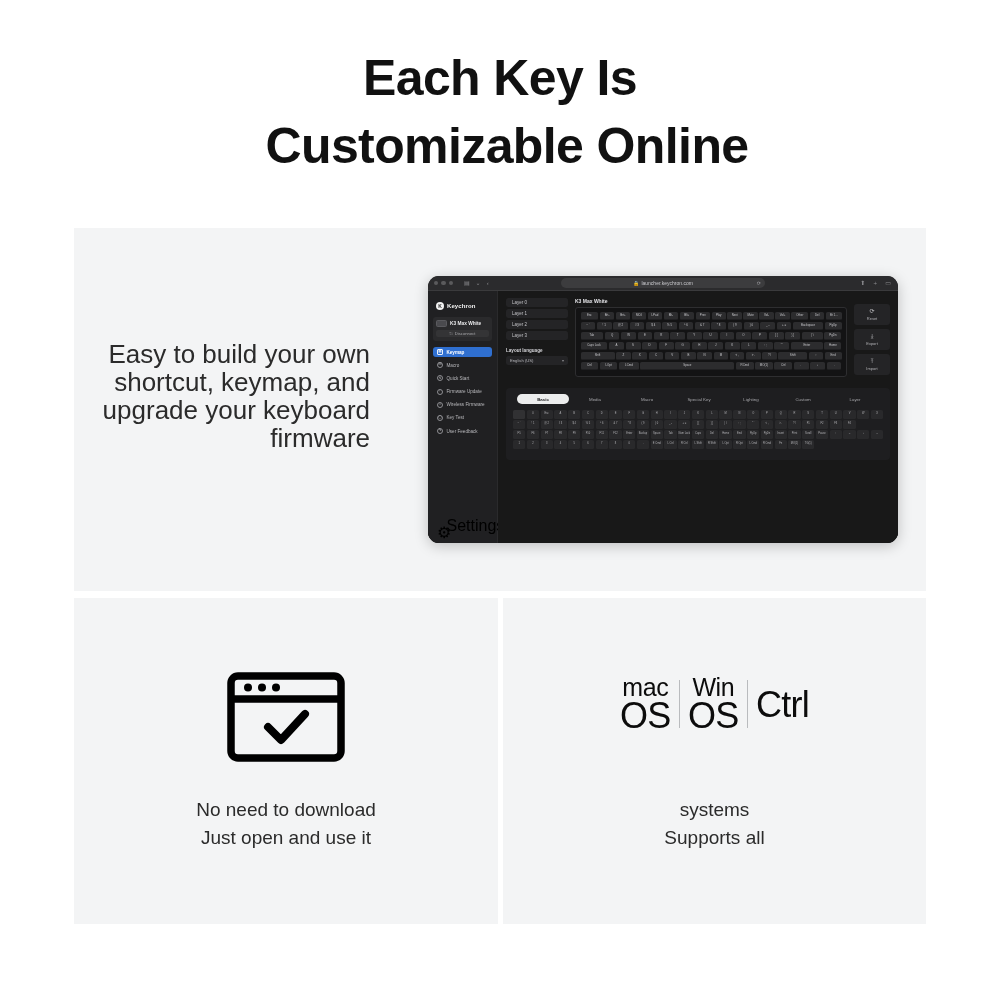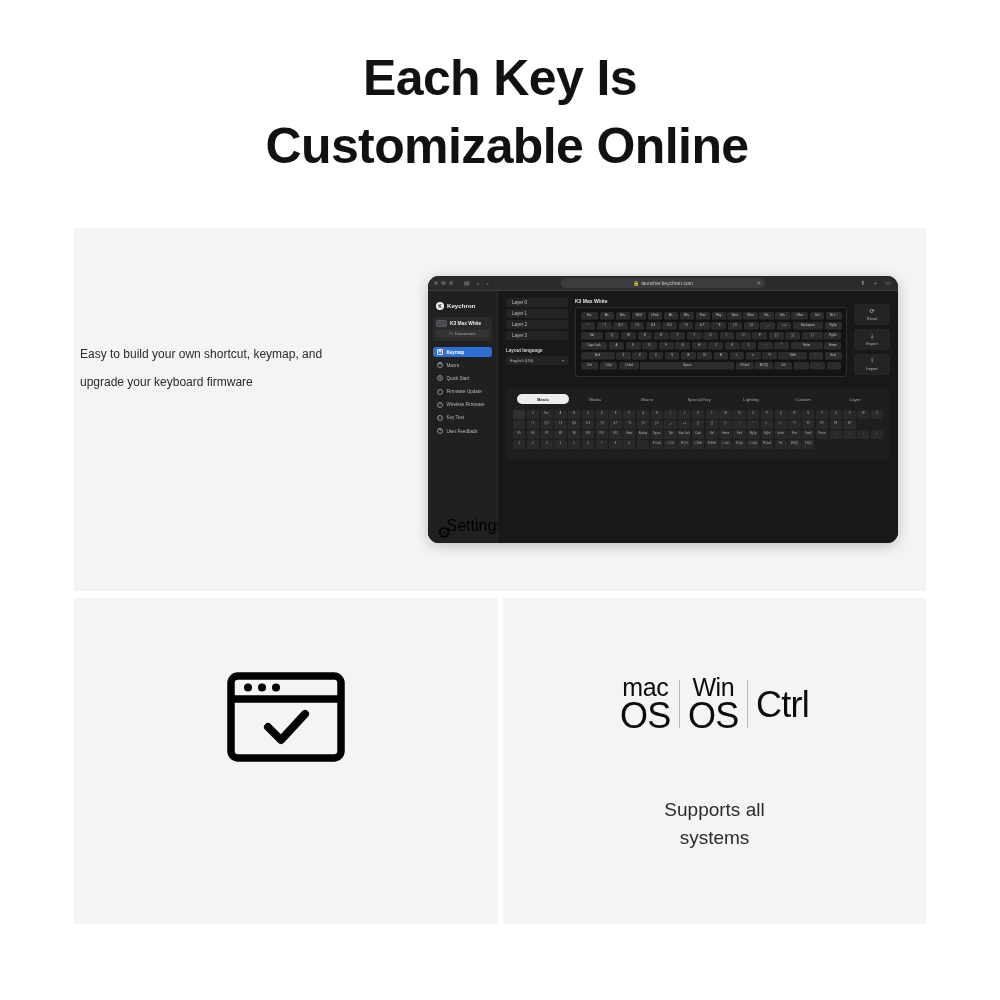--- a/index.html
+++ b/index.html
@@ -21,23 +21,23 @@
   .headline .l2 { display: block; padding-left: 14px; }
 
   
   .card { position: absolute; background: #f3f4f5; }
   #card-top    { left: 74px;  top: 228px; width: 852px; height: 363px; }
   #card-browser{ left: 74px;  top: 598px; width: 424px; height: 326px; }
   #card-os     { left: 503px; top: 598px; width: 423px; height: 326px; }
 
   
   .top-caption {
-    position: absolute; left: 80px; top: 340px; width: 270px;
-    text-align: left; color: #2b2b2b;
-    font-size: 12px; line-height: 28px;
+    position: absolute; left: 100px; top: 340px; width: 270px;
+    text-align: right; color: #2b2b2b;
+    font-size: 26px; line-height: 28px;
   }
 
   
   .browser {
     position: absolute; left: 428px; top: 276px;
     width: 470px; height: 267px;
     background: #1b1b1d;
     border-radius: 11px;
     overflow: hidden;
     box-shadow: 0 3px 14px rgba(0,0,0,.22);
@@ -587,20 +587,22 @@
       <rect x="4" y="4" width="110" height="82" rx="7" stroke="#000" stroke-width="7.5"></rect>
       <line x1="4" y1="27" x2="114" y2="27" stroke="#000" stroke-width="7.5"></line>
       <circle cx="21" cy="15.5" r="4" fill="#000"></circle>
       <circle cx="35" cy="15.5" r="4" fill="#000"></circle>
       <circle cx="49" cy="15.5" r="4" fill="#000"></circle>
       <path d="M41 55 L54 68 L78 42" stroke="#000" stroke-width="8" stroke-linecap="round" stroke-linejoin="round" fill="none"></path>
     </svg>
   </div>
 
   <div class="bcap">
+    <div>No need to download</div>
+    <div>Just open and use it</div>
   </div>
 
   <div class="card" id="card-os"></div>
 
   <div class="oslogos">
     <div class="osblock">
       <span class="os-sm">mac</span>
       <span class="os-lg">OS</span>
     </div>
     <span class="divider"></span>
@@ -608,17 +610,17 @@
       <span class="os-sm">Win</span>
       <span class="os-lg">OS</span>
     </div>
     <span class="divider"></span>
     <div class="osblock single">
       <span class="os-lg">Ctrl</span>
     </div>
   </div>
 
   <div class="oscap">
+    <div>systems</div>
     <div>Supports all</div>
-    <div>systems</div>
   </div>
 
 </div>
 
 </body></html>

